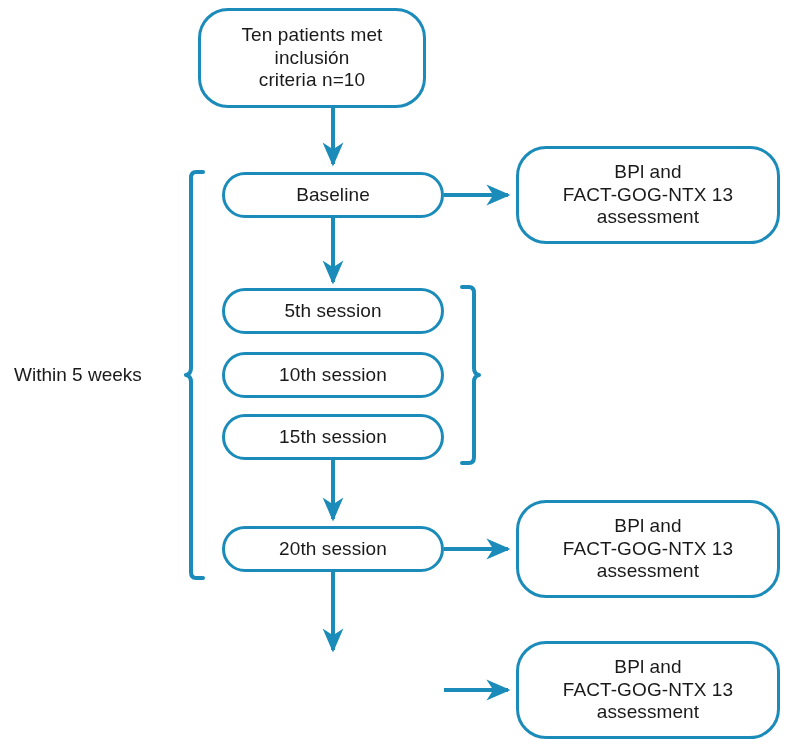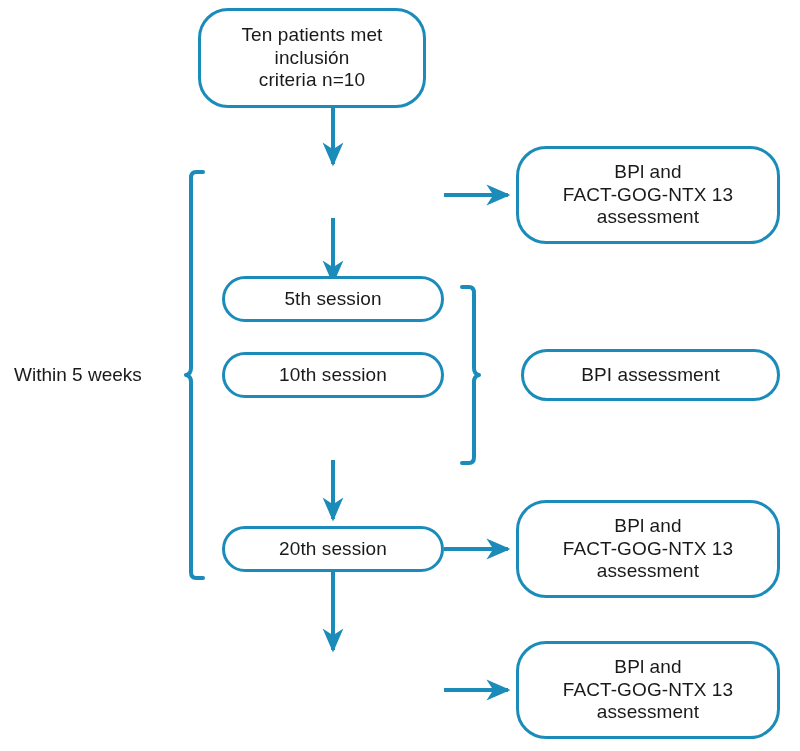--- a/index.html
+++ b/index.html
@@ -87,44 +87,47 @@
              L 474,368 Q 474,374 479,375
              Q 474,376 474,382
              L 474,457 Q 474,463 469,463 L 462,463" fill="none" stroke="#1b8cba" stroke-width="4" stroke-linecap="round" stroke-linejoin="round"></path>
   </svg>
 
   <div class="node tall" style="left:198px; top:8px; width:228px; height:100px;">
     <span>Ten patients met inclusión
 criteria n=10</span>
   </div>
 
+  <div class="node pill" style="left:222px; top:172px; width:222px; height:46px;">
+    <span>Baseline</span>
+  </div>
 
-  <div class="node pill" style="left:222px; top:276px; width:222px; height:46px;">
+  <div class="node pill" style="left:222px; top:288px; width:222px; height:46px;">
     <span>5th session</span>
   </div>
 
   <div class="node pill" style="left:222px; top:352px; width:222px; height:46px;justify-content:center;">
     <span>10th session</span>
   </div>
 
+  <div class="node pill" style="left:222px; top:414px; width:222px; height:46px;">
+    <span>15th session</span>
+  </div>
 
   <div class="node pill" style="left:222px; top:526px; width:222px; height:46px;align-items:center;">
     <span>20th session</span>
   </div>
 
 
   <div class="node tall" style="left:516px; top:146px; width:264px; height:98px;">
     <span>BPl and
 FACT-GOG-NTX 13
 assessment</span>
   </div>
 
-  <div class="node pill" style="left:521px; top:349px; width:259px; height:52px;">
-    <span>BPI assessment</span>
-  </div>
 
   <div class="node tall" style="left:516px; top:500px; width:264px; height:98px;">
     <span>BPl and
 FACT-GOG-NTX 13
 assessment</span>
   </div>
 
   <div class="node tall" style="left:516px; top:641px; width:264px; height:98px;">
     <span>BPl and
 FACT-GOG-NTX 13

